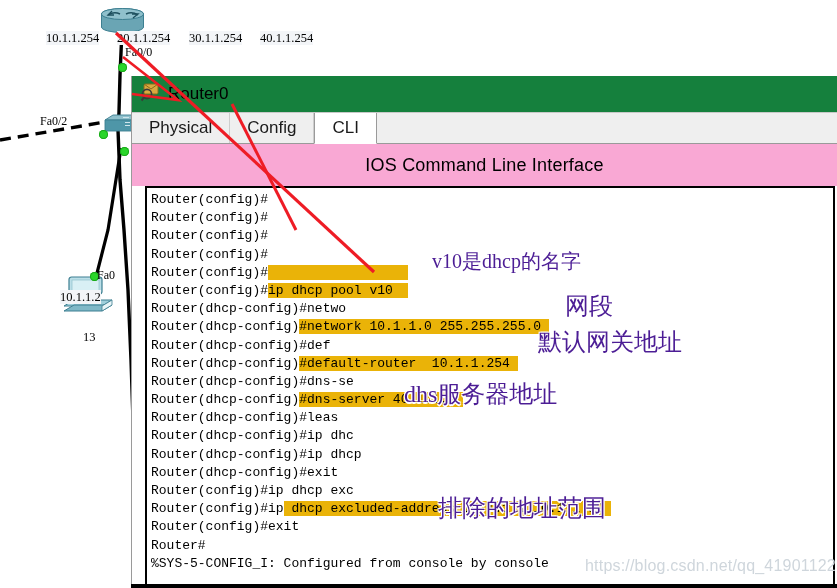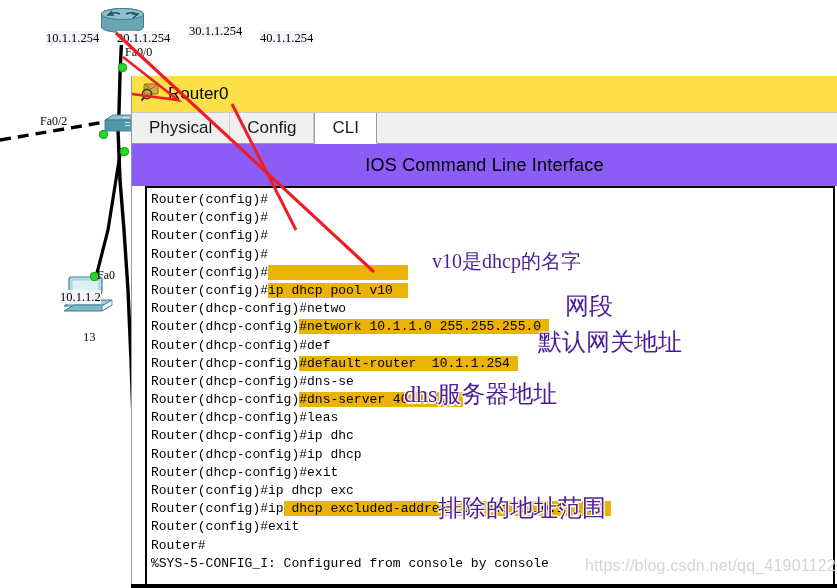--- a/index.html
+++ b/index.html
@@ -63,21 +63,21 @@
     background: #ffffff;
     border-left: 1px solid #9a9a9a;
     box-sizing: border-box;
   }
 
   #window-titlebar {
     position: absolute;
     left: 0; top: 0;
     width: 100%;
     height: 36px;
-    background: #fde047;
+    background: #15803d;
     display: flex;
     align-items: center;
     padding-left: 8px;
     box-sizing: border-box;
   }
   #window-title-text {
     font-family: "Liberation Sans", sans-serif;
     font-size: 17px;
     color: #000;
     margin-left: 6px;
@@ -117,21 +117,21 @@
   }
 
   #cli-header {
     position: absolute;
     left: 0; top: 68px;
     width: 100%;
     height: 42px;
     display: flex;
     align-items: center;
     justify-content: center;
-    background: #8b5cf6;
+    background: #f9a8d4;
   }
   #cli-header-text {
     font-family: "Liberation Sans", sans-serif;
     font-size: 18px;
     color: #000;
     letter-spacing: 0.2px;
   }
 
   #terminal {
     position: absolute;
@@ -243,21 +243,21 @@
       </svg>
     </div>
 
     <div class="link-dot" style="left:118px;top:63px;"></div>
     <div class="link-dot" style="left:99px;top:130px;"></div>
     <div class="link-dot" style="left:120px;top:147px;"></div>
     <div class="link-dot" style="left:90px;top:272px;"></div>
 
     <div class="topo-label" style="left:46px;top:31px;">10.1.1.254</div>
     <div class="topo-label" style="left:117px;top:31px;">20.1.1.254</div>
-    <div class="topo-label" style="left:189px;top:24px;">30.1.1.254</div>
+    <div class="topo-label" style="left:189px;top:31px;">30.1.1.254</div>
     <div class="topo-label" style="left:260px;top:31px;">40.1.1.254</div>
 
     <div class="iface-label" style="left:125px;top:45px;">Fa0/0</div>
     <div class="iface-label" style="left:40px;top:114px;">Fa0/2</div>
     <div class="iface-label" style="left:97px;top:268px;">Fa0</div>
 
     <div class="topo-label" style="left:60px;top:290px;">10.1.1.2</div>
     <div class="topo-label plain" style="left:83px;top:330px;">13</div>
   </div>
 

